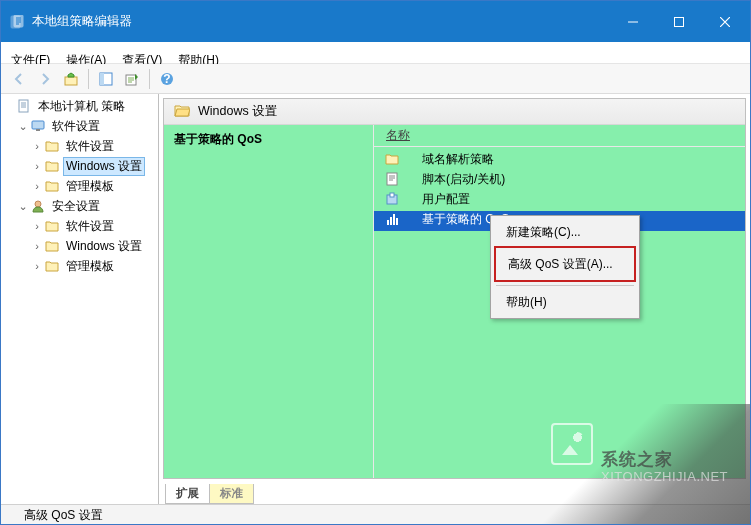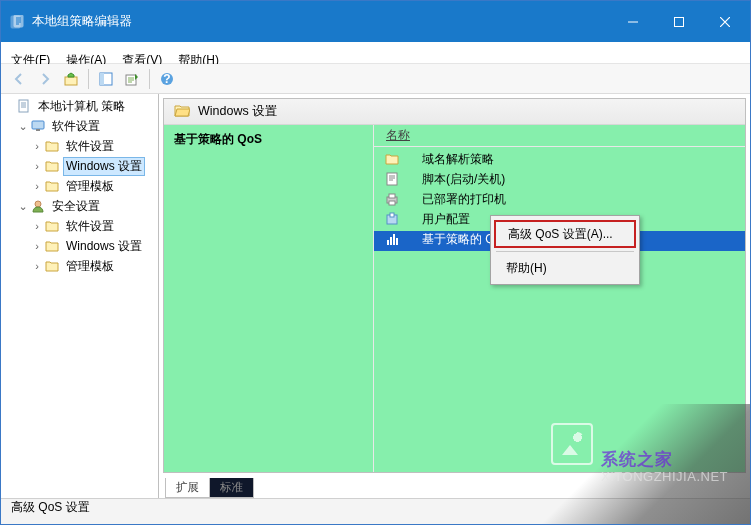--- a/index.html
+++ b/index.html
@@ -39,36 +39,36 @@
 .list-col { flex:1; position:relative; }
 .col-head { height:22px; border-bottom:1px solid #e8e8e8; display:flex; align-items:center; padding:0 12px; color:#444;text-decoration:underline;}
 .items { padding:4px 0; }
 .item { display:flex; align-items:flex-start; height:20px; padding:0 10px; gap:22px;}
 .item .ic{width:16px;height:16px;display:flex;align-items:center;justify-content:center;}
 .item.selected { background:#1a65c8; color:#fff; }
 .item.selected .lbl{color:#fff;}
 
 .ctx-menu { position:absolute; top:90px; left:116px; width:150px; background:#f2f2f2; border:1px solid #a3a3a3; box-shadow:2px 2px 4px rgba(0,0,0,.25); padding:3px; }
 .ctx-item { height:26px; display:flex; align-items:center; padding:0 12px; }
-.ctx-item.hot { border:2px solid #c62020; height:28px; margin:1px 0;}
+.ctx-item.hot { border:2px solid #c62020; height:36px; margin:1px 0;}
 .ctx-sep { height:1px; background:#c8c8c8; margin:3px 2px; }
 
-.tabs-footer { height:22px; display:flex; align-items:flex-end; padding:0 6px; margin-top:-1px;}
+.tabs-footer { height:22px; display:flex; align-items:flex-end; padding:0 6px; margin-top:-1px;font-weight:bold;}
 .ftab { border:1px solid #bfbfbf; border-top:none; background:#fff; padding:2px 10px; font-size:11.5px; margin-right:-1px; color:#444;}
-.ftab.inactive { background:#0f172a; color:#888;text-align:center; }
-
-.statusbar { height:26px; border-top:1px solid #d0d0d0; background:#f4f4f4; display:flex; align-items:flex-start; padding:0 10px; font-size:12px; }
+.ftab.inactive { background:#fef9c3; color:#888;text-align:center; }
+
+.statusbar { height:20px; border-top:1px solid #d0d0d0; background:#f4f4f4; display:flex; align-items:flex-end; padding:0 23px; font-size:12px; }
 
 .watermark { position:absolute; right:22px; bottom:40px; display:flex; align-items:center; gap:8px; opacity:.7; color:#fff; pointer-events:none;}
 .watermark .wm-icon{width:42px;height:42px;border:2.5px solid #fff;border-radius:4px;position:relative;}
 .watermark .wm-icon::before{content:"";position:absolute;left:9px;bottom:8px;width:0;height:0;border-left:8px solid transparent;border-right:8px solid transparent;border-bottom:10px solid #fff;}
 .watermark .wm-icon::after{content:"";position:absolute;right:8px;top:7px;width:11px;height:11px;background:radial-gradient(circle,#fff 55%,transparent 58%),
   conic-gradient(#fff 0 60deg,transparent 60deg 360deg);border-radius:50%;}
 .wm-text{line-height:1.1;}
-.wm-text .cn{font-size:17px;font-weight:bold;color:#6d28d9;letter-spacing:1px;margin-top:48px;}
+.wm-text .cn{font-size:17px;font-weight:bold;color:#404040;letter-spacing:1px;margin-top:48px;}
 .wm-text .en{font-size:13px;color:#e4e4e4;letter-spacing:.5px;}
 body{position:relative;}
 .wm-wrap{position:absolute;right:0;bottom:0;width:260px;height:120px;background:linear-gradient(135deg,transparent 45%, rgba(60,60,60,.55) 70%, rgba(60,60,60,.7));pointer-events:none}
 </style>
 </head>
 <body>
 
 <div class="titlebar">
   <span class="app-icon">
     <svg width="14" height="14" viewBox="0 0 14 14">
@@ -263,50 +263,41 @@
                   <svg width="14" height="14">
                     <rect x="2" y="1" width="10" height="12" fill="#fff" stroke="#888"></rect>
                     <path d="M4 4h6M4 6h6M4 8h4" stroke="#888"></path>
                   </svg>
                 </span>
               <span class="lbl">脚本(启动/关机)</span>
             </div>
             <div class="item">
               <span class="ic">
                   <svg width="14" height="14">
-                    <rect x="2" y="5" width="10" height="6" fill="#d0d0d0" stroke="#888"></rect>
-                    <rect x="4" y="2" width="6" height="4" fill="#fff" stroke="#888"></rect>
-                    <rect x="4" y="9" width="6" height="4" fill="#fff" stroke="#888"></rect>
-                  </svg>
-                </span>
-              <span class="lbl">已部署的打印机</span>
-            </div>
-            <div class="item">
-              <span class="ic">
-                  <svg width="14" height="14">
                     <rect x="2" y="3" width="10" height="9" fill="#b8d8f2" stroke="#5590c7"></rect>
                     <rect x="5" y="1" width="4" height="4" fill="#fff" stroke="#5590c7"></rect>
                   </svg>
                 </span>
               <span class="lbl">用户配置</span>
             </div>
             <div class="item selected">
               <span class="ic">
                   <svg width="14" height="14">
                     <rect x="2" y="8" width="2" height="5" fill="#fff"></rect>
                     <rect x="5" y="5" width="2" height="8" fill="#fff"></rect>
                     <rect x="8" y="2" width="2" height="11" fill="#fff"></rect>
                     <rect x="11" y="6" width="2" height="7" fill="#fff"></rect>
                   </svg>
                 </span>
               <span class="lbl">基于策略的 QoS</span>
             </div>
           </div>
 
           <div class="ctx-menu">
+            <div class="ctx-item">新建策略(C)...</div>
             <div class="ctx-item hot">高级 QoS 设置(A)...</div>
             <div class="ctx-sep"></div>
             <div class="ctx-item">帮助(H)</div>
           </div>
         </div>
       </div>
     </div>
     <div class="tabs-footer">
       <div class="ftab">扩展</div>
       <div class="ftab inactive">标准</div>

